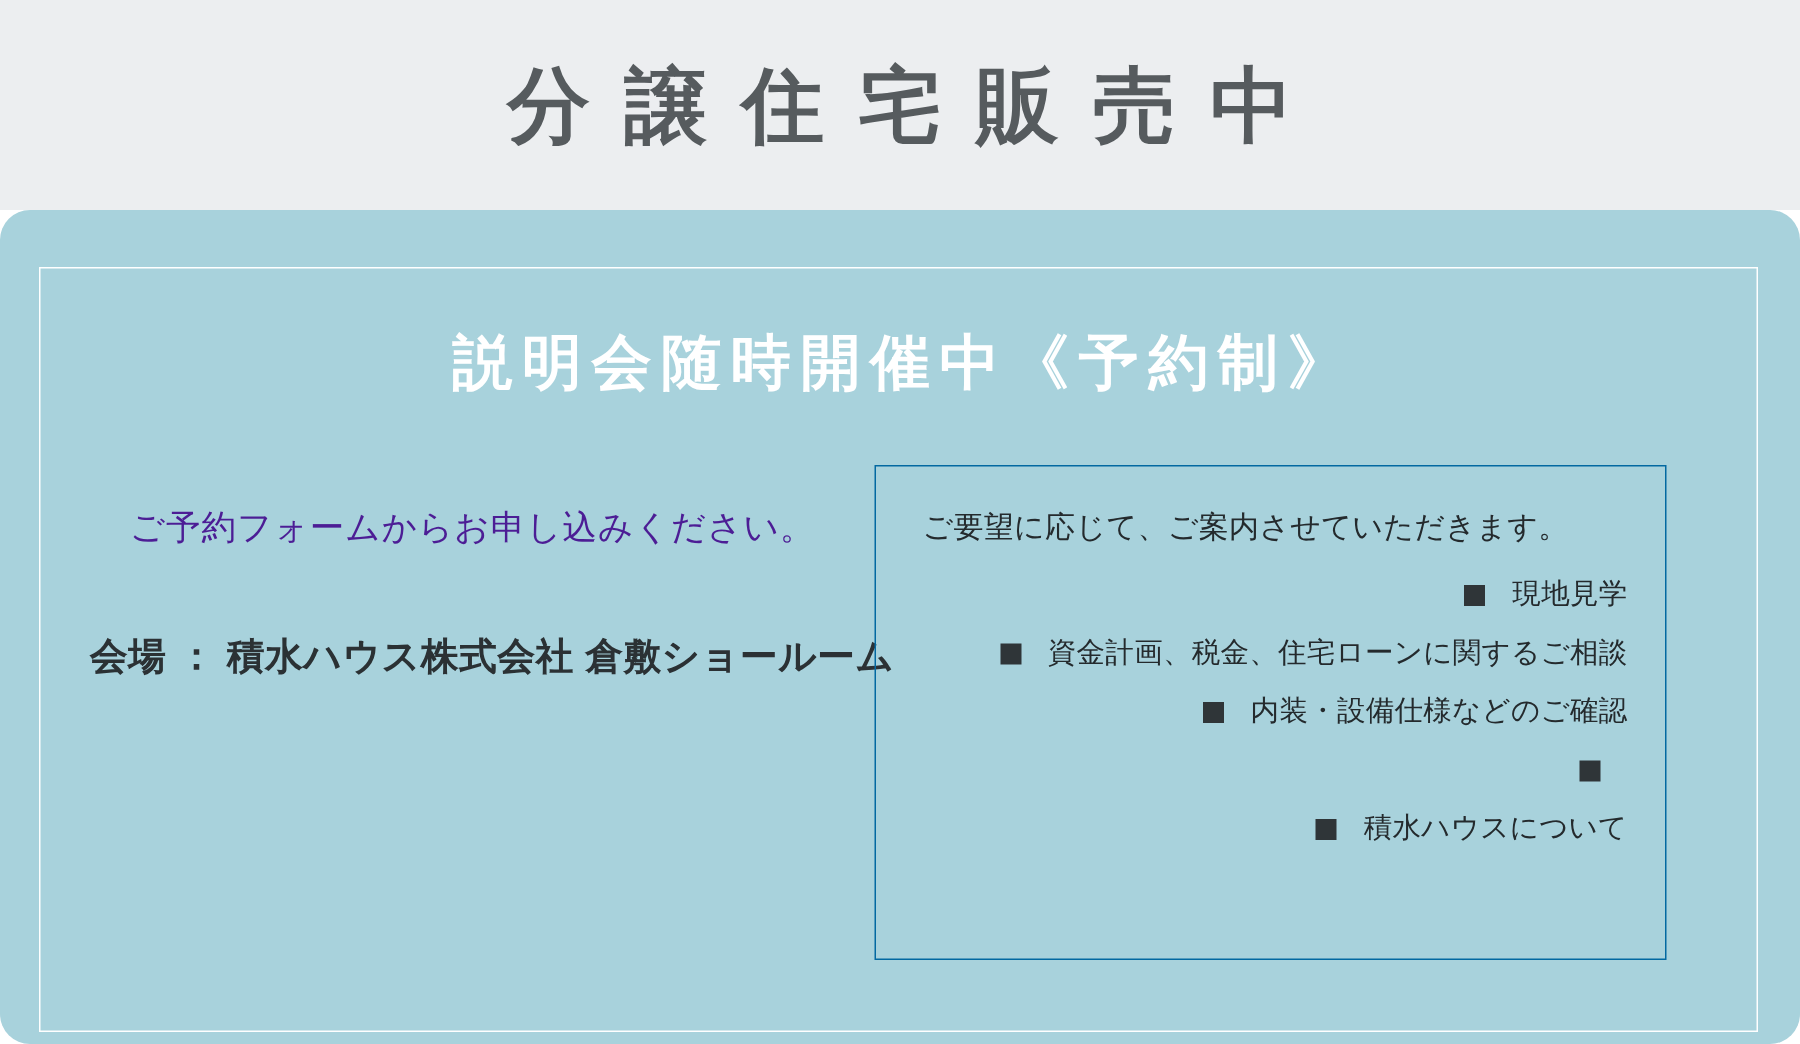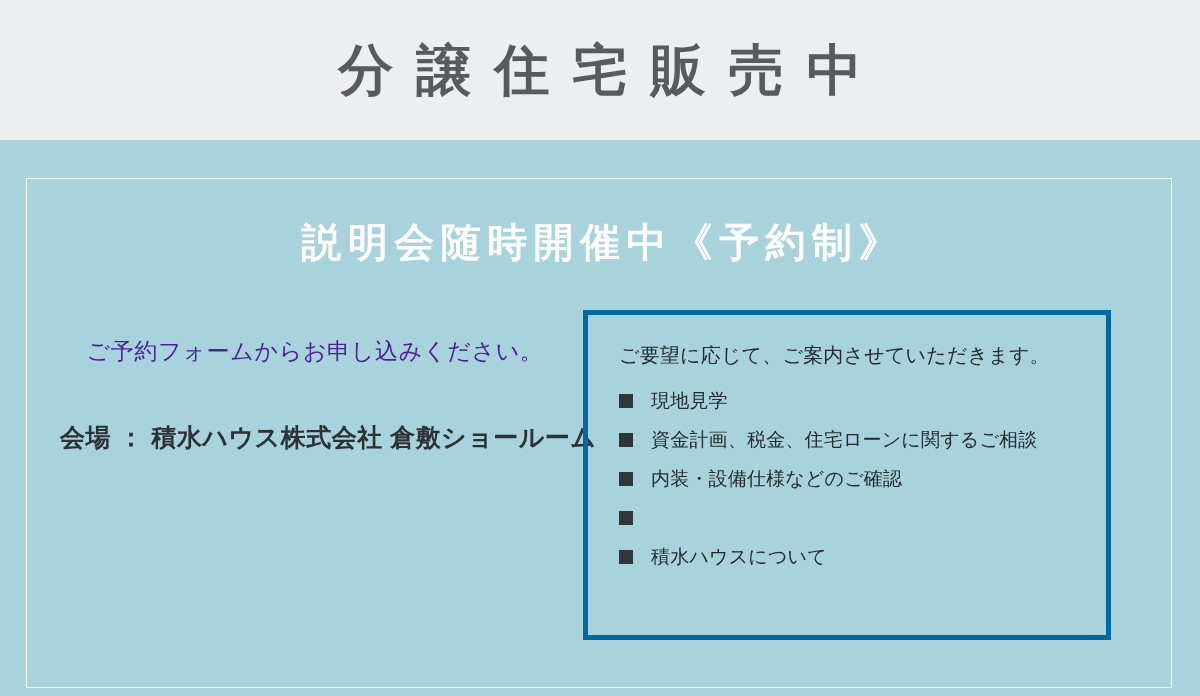--- a/index.html
+++ b/index.html
@@ -44,20 +44,21 @@
   }
 
   
   .body-panel {
     position: absolute;
     left: 0;
     top: 140px;
     width: 1200px;
     height: 556px;
     background: #a8d2dc;
+    border-radius: 20px;
   }
   .inner-frame {
     position: absolute;
     left: 26px;
     top: 38px;
     width: 1146px;
     height: 510px;
     border: 1px solid #ffffff;
     box-sizing: border-box;
   }
@@ -116,21 +117,21 @@
     white-space: nowrap;
   }
 
   
   .right-box {
     position: absolute;
     left: 583px;
     top: 170px;
     width: 528px;
     height: 330px;
-    border: 5px solid #0369a1;
+    border: 1px solid #0369a1;
     box-sizing: border-box;
     background: transparent;
   }
   .right-lead {
     position: absolute;
     left: 31px;
     top: 27px;
     font-size: 20px;
     color: #242a2d;
     letter-spacing: 0.01em;
@@ -143,20 +144,21 @@
     width: 470px;
     margin: 0;
     padding: 0;
     list-style: none;
   }
   .item {
     display: flex;
     align-items: flex-start;
     margin-bottom: 15px;
     height: 24px;
+    justify-content: flex-end;
   }
   .bullet {
     width: 14px;
     height: 14px;
     background: #2f3538;
     margin-top: 4px;
     margin-right: 18px;
     flex: 0 0 auto;
   }
   .item-label {

